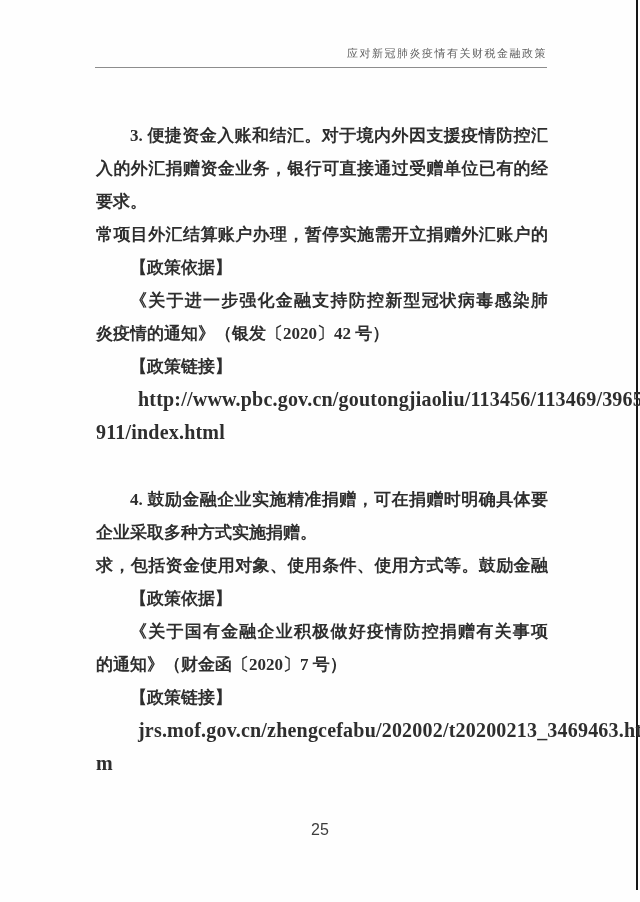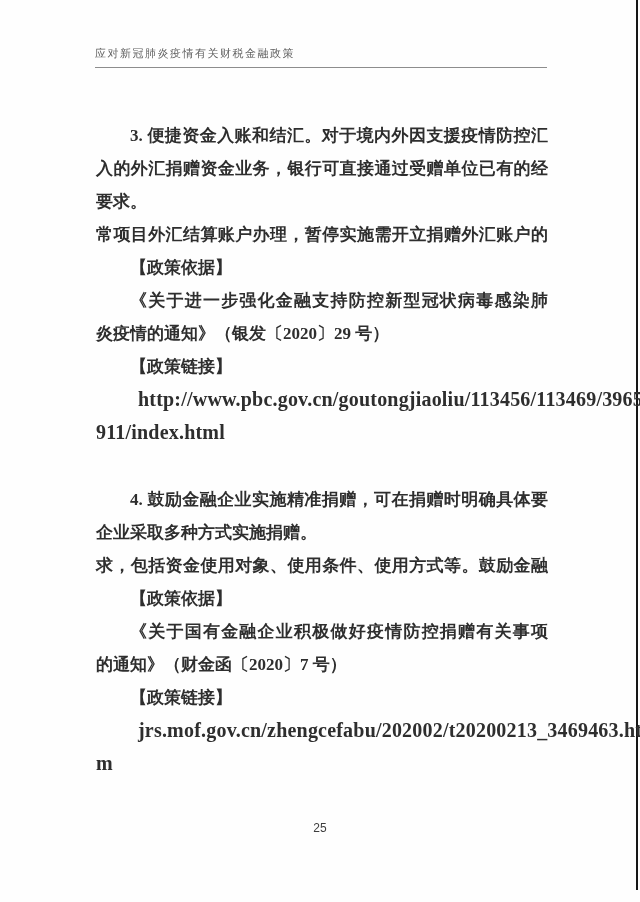--- a/index.html
+++ b/index.html
@@ -18,21 +18,21 @@
     right: 2px;
     width: 2px;
     height: 890px;
     background: #161616;
   }
   .header {
     position: absolute;
     left: 95px;
     top: 45px;
     width: 452px;
-    text-align: left;
+    text-align: right;
   }
   .header-title {
     font-size: 11px;
     color: #5f5f5f;
     letter-spacing: 1.5px;
     line-height: 16px;
   }
   .header-rule {
     margin-top: 6px;
     height: 0;
@@ -65,21 +65,21 @@
   }
   .ln.url.ind { text-indent: 2.1em; }
   .section-4 { margin-top: 34px; }
   .footer {
     position: absolute;
     left: 0;
     top: 821px;
     width: 640px;
     text-align: center;
     font-family: "Liberation Sans", "DejaVu Sans", sans-serif;
-    font-size: 12px;
+    font-size: 16px;
     color: #3d3d3d;
   }
 </style>
 </head>
 <body>
 
 <div class="page">
 
   <div class="edge-line"></div>
 
@@ -91,21 +91,21 @@
   <div class="content">
 
     <div class="section-3">
       <div class="ln ind">3. 便捷资金入账和结汇。对于境内外因支援疫情防控汇</div>
       <div class="ln">入的外汇捐赠资金业务，银行可直接通过受赠单位已有的经</div>
       <div class="ln end">要求。</div>
       <div class="ln">常项目外汇结算账户办理，暂停实施需开立捐赠外汇账户的</div>
 
       <div class="ln ind end">【政策依据】</div>
       <div class="ln ind">《关于进一步强化金融支持防控新型冠状病毒感染肺</div>
-      <div class="ln end">炎疫情的通知》（银发〔2020〕29 号）</div>
+      <div class="ln end">炎疫情的通知》（银发〔2020〕42 号）</div>
 
       <div class="ln ind end">【政策链接】</div>
       <div class="ln url ind">http://www.pbc.gov.cn/goutongjiaoliu/113456/113469/3965</div>
       <div class="ln url end">911/index.html</div>
     </div>
 
     <div class="section-4">
       <div class="ln ind">4. 鼓励金融企业实施精准捐赠，可在捐赠时明确具体要</div>
       <div class="ln end">企业采取多种方式实施捐赠。</div>
       <div class="ln">求，包括资金使用对象、使用条件、使用方式等。鼓励金融</div>

